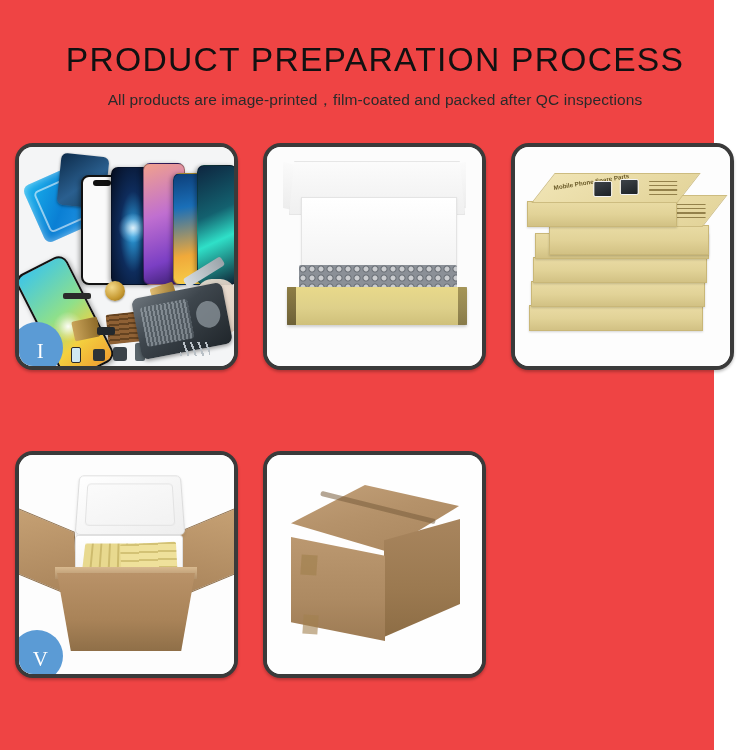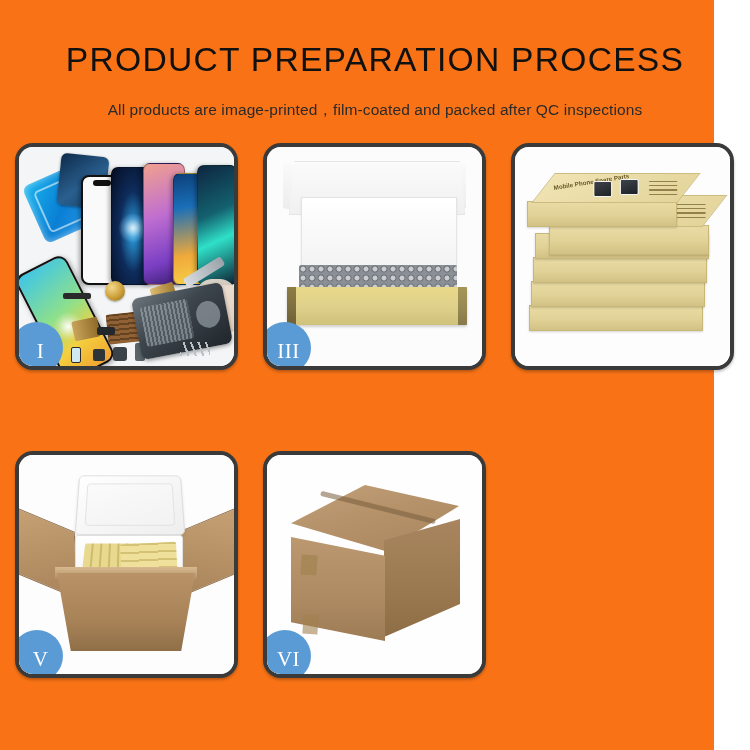--- a/index.html
+++ b/index.html
@@ -2,39 +2,39 @@
 <html><head>
 <meta charset="utf-8">
 <style>
   * { box-sizing: border-box; margin: 0; padding: 0; }
   html, body {
     width: 750px; height: 750px;
     background: #ffffff;
     font-family: "Liberation Sans", sans-serif;
     overflow: hidden;
   }
-  .page { position: relative; width: 714px; height: 750px; background: #f97316; }
+  .page { position: relative; width: 714px; height: 750px; background: #ef4444; }
 
   
   .header { position: absolute; left: 0; top: 0; width: 750px; text-align: center; }
   .title {
     font-size: 33px;
     letter-spacing: 1.2px;
     font-weight: 400;
     color: #111;
     line-height: 44px;
     margin-top: 38px;
     white-space: nowrap;
     transform: scaleX(1.02);
   }
   .subtitle {
     font-size: 15.5px;
     color: #2a2a2a;
     line-height: 22px;
-    margin-top: 17px;
+    margin-top: 7px;
     white-space: nowrap;
     letter-spacing: .1px;
   }
 
   
   .grid {
     position: absolute;
     left: 15px; top: 143px;
     width: 720px; height: 535px;
     display: grid;
@@ -414,21 +414,20 @@
     <div class="panel">
       <div class="stage">
         <div class="p3bg"></div>
         <div class="boxflapL"></div>
         <div class="boxflapR"></div>
         <div class="boxlid"></div>
         <div class="foamsheet"></div>
         <div class="bubbleblock"></div>
         <div class="boxbase"></div>
       </div>
-      <div class="badge">III</div>
     </div>
 
     <div class="panel">
       <div class="stage">
         <div class="p4bg"></div>
         <div class="stack">
 
           <div class="sbox" style="left:6px;  top:142px; width:174px; height:26px;"></div>
           <div class="sbox" style="left:8px;  top:118px; width:174px; height:26px;"></div>
           <div class="sbox" style="left:10px; top:94px;  width:174px; height:26px;"></div>
@@ -472,17 +471,16 @@
     <div class="panel">
       <div class="stage">
         <div class="p6bg"></div>
         <div class="c6top"></div>
         <div class="c6seam"></div>
         <div class="c6side"></div>
         <div class="c6front"></div>
         <div class="tapeA"></div>
         <div class="tapeB"></div>
       </div>
-      <div class="badge">VI</div>
     </div>
 
   </div>
 </div>
 
 </body></html>

